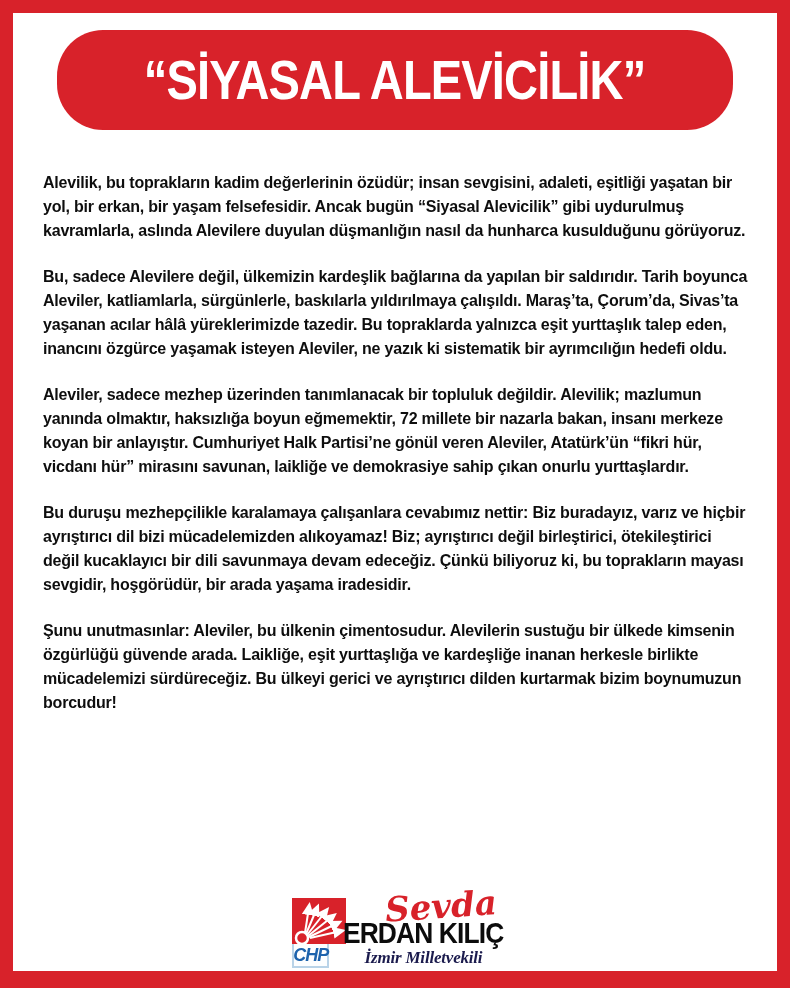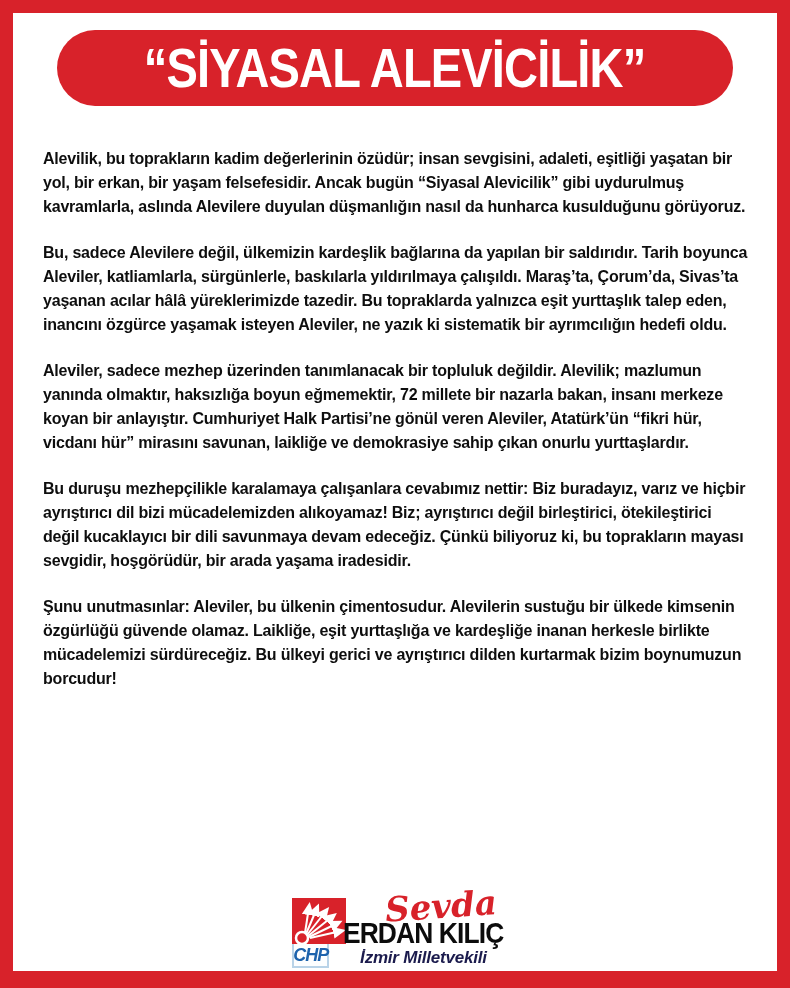--- a/index.html
+++ b/index.html
@@ -20,21 +20,21 @@
     height: 988px;
     background: #ffffff;
     border: 13px solid var(--red);
     border-bottom-width: 17px;
     display: flex;
     flex-direction: column;
     overflow: hidden;
   }
   .banner {
     width: 676px;
-    height: 76px;
+    height: 100px;
     margin: 17px auto 0;
     background: var(--red);
     border-radius: 46px;
     display: flex;
     align-items: center;
     justify-content: center;
     flex: 0 0 auto;
   }
   .banner-title {
     font-family: "Liberation Sans", sans-serif;
@@ -116,21 +116,21 @@
     font-family: "Liberation Sans", sans-serif;
     font-weight: bold;
     font-size: 30px;
     line-height: 1.05;
     color: #0c0c0c;
     letter-spacing: -1px;
     transform: scaleX(0.88);
     white-space: nowrap;
   }
   .izmir {
-    font-family: Liberation Sans, sans-serif;
+    font-family: Liberation Serif, serif;
     font-weight: bold;
     font-style: italic;
     font-size: 17px;
     line-height: 1.15;
     color: var(--navy);
     letter-spacing: -0.2px;
     white-space: nowrap;
     text-align: right;
   }
 </style>
@@ -141,21 +141,21 @@
 
   <div class="banner">
     <div class="banner-title">“SİYASAL ALEVİCİLİK”</div>
   </div>
 
   <div class="content">
     <p class="para">Alevilik, bu toprakların kadim değerlerinin özüdür; insan sevgisini, adaleti, eşitliği yaşatan bir yol, bir erkan, bir yaşam felsefesidir. Ancak bugün “Siyasal Alevicilik” gibi uydurulmuş kavramlarla, aslında Alevilere duyulan düşmanlığın nasıl da hunharca kusulduğunu görüyoruz.</p>
     <p class="para">Bu, sadece Alevilere değil, ülkemizin kardeşlik bağlarına da yapılan bir saldırıdır. Tarih boyunca Aleviler, katliamlarla, sürgünlerle, baskılarla yıldırılmaya çalışıldı. Maraş’ta, Çorum’da, Sivas’ta yaşanan acılar hâlâ yüreklerimizde tazedir. Bu topraklarda yalnızca eşit yurttaşlık talep eden, inancını özgürce yaşamak isteyen Aleviler, ne yazık ki sistematik bir ayrımcılığın hedefi oldu.</p>
     <p class="para">Aleviler, sadece mezhep üzerinden tanımlanacak bir topluluk değildir. Alevilik; mazlumun yanında olmaktır, haksızlığa boyun eğmemektir, 72 millete bir nazarla bakan, insanı merkeze koyan bir anlayıştır. Cumhuriyet Halk Partisi’ne gönül veren Aleviler, Atatürk’ün “fikri hür, vicdanı hür” mirasını savunan, laikliğe ve demokrasiye sahip çıkan onurlu yurttaşlardır.</p>
     <p class="para">Bu duruşu mezhepçilikle karalamaya çalışanlara cevabımız nettir: Biz buradayız, varız ve hiçbir ayrıştırıcı dil bizi mücadelemizden alıkoyamaz! Biz; ayrıştırıcı değil birleştirici, ötekileştirici değil kucaklayıcı bir dili savunmaya devam edeceğiz. Çünkü biliyoruz ki, bu toprakların mayası sevgidir, hoşgörüdür, bir arada yaşama iradesidir.</p>
-    <p class="para">Şunu unutmasınlar: Aleviler, bu ülkenin çimentosudur. Alevilerin sustuğu bir ülkede kimsenin özgürlüğü güvende olamaz. Laikliğe, eşit yurttaşlığa ve kardeşliğe inanan herkesle birlikte mücadelemizi sürdüreceğiz. Bu ülkeyi gerici ve ayrıştırıcı dilden kurtarmak bizim boynumuzun borcudur!</p>
+    <p class="para">Şunu unutmasınlar: Aleviler, bu ülkenin çimentosudur. Alevilerin sustuğu bir ülkede kimsenin özgürlüğü güvende arada. Laikliğe, eşit yurttaşlığa ve kardeşliğe inanan herkesle birlikte mücadelemizi sürdüreceğiz. Bu ülkeyi gerici ve ayrıştırıcı dilden kurtarmak bizim boynumuzun borcudur!</p>
   </div>
 
   <div class="signature">
 
     <div class="chp-logo">
       <span class="chp-emblem">
         <svg viewBox="0 0 54 46" width="54" height="46" xmlns="http://www.w3.org/2000/svg">
           <rect width="54" height="46" fill="#d8222a"></rect>
           <defs>
             <marker id="ah" markerWidth="7" markerHeight="7" refX="4" refY="3" orient="auto">

